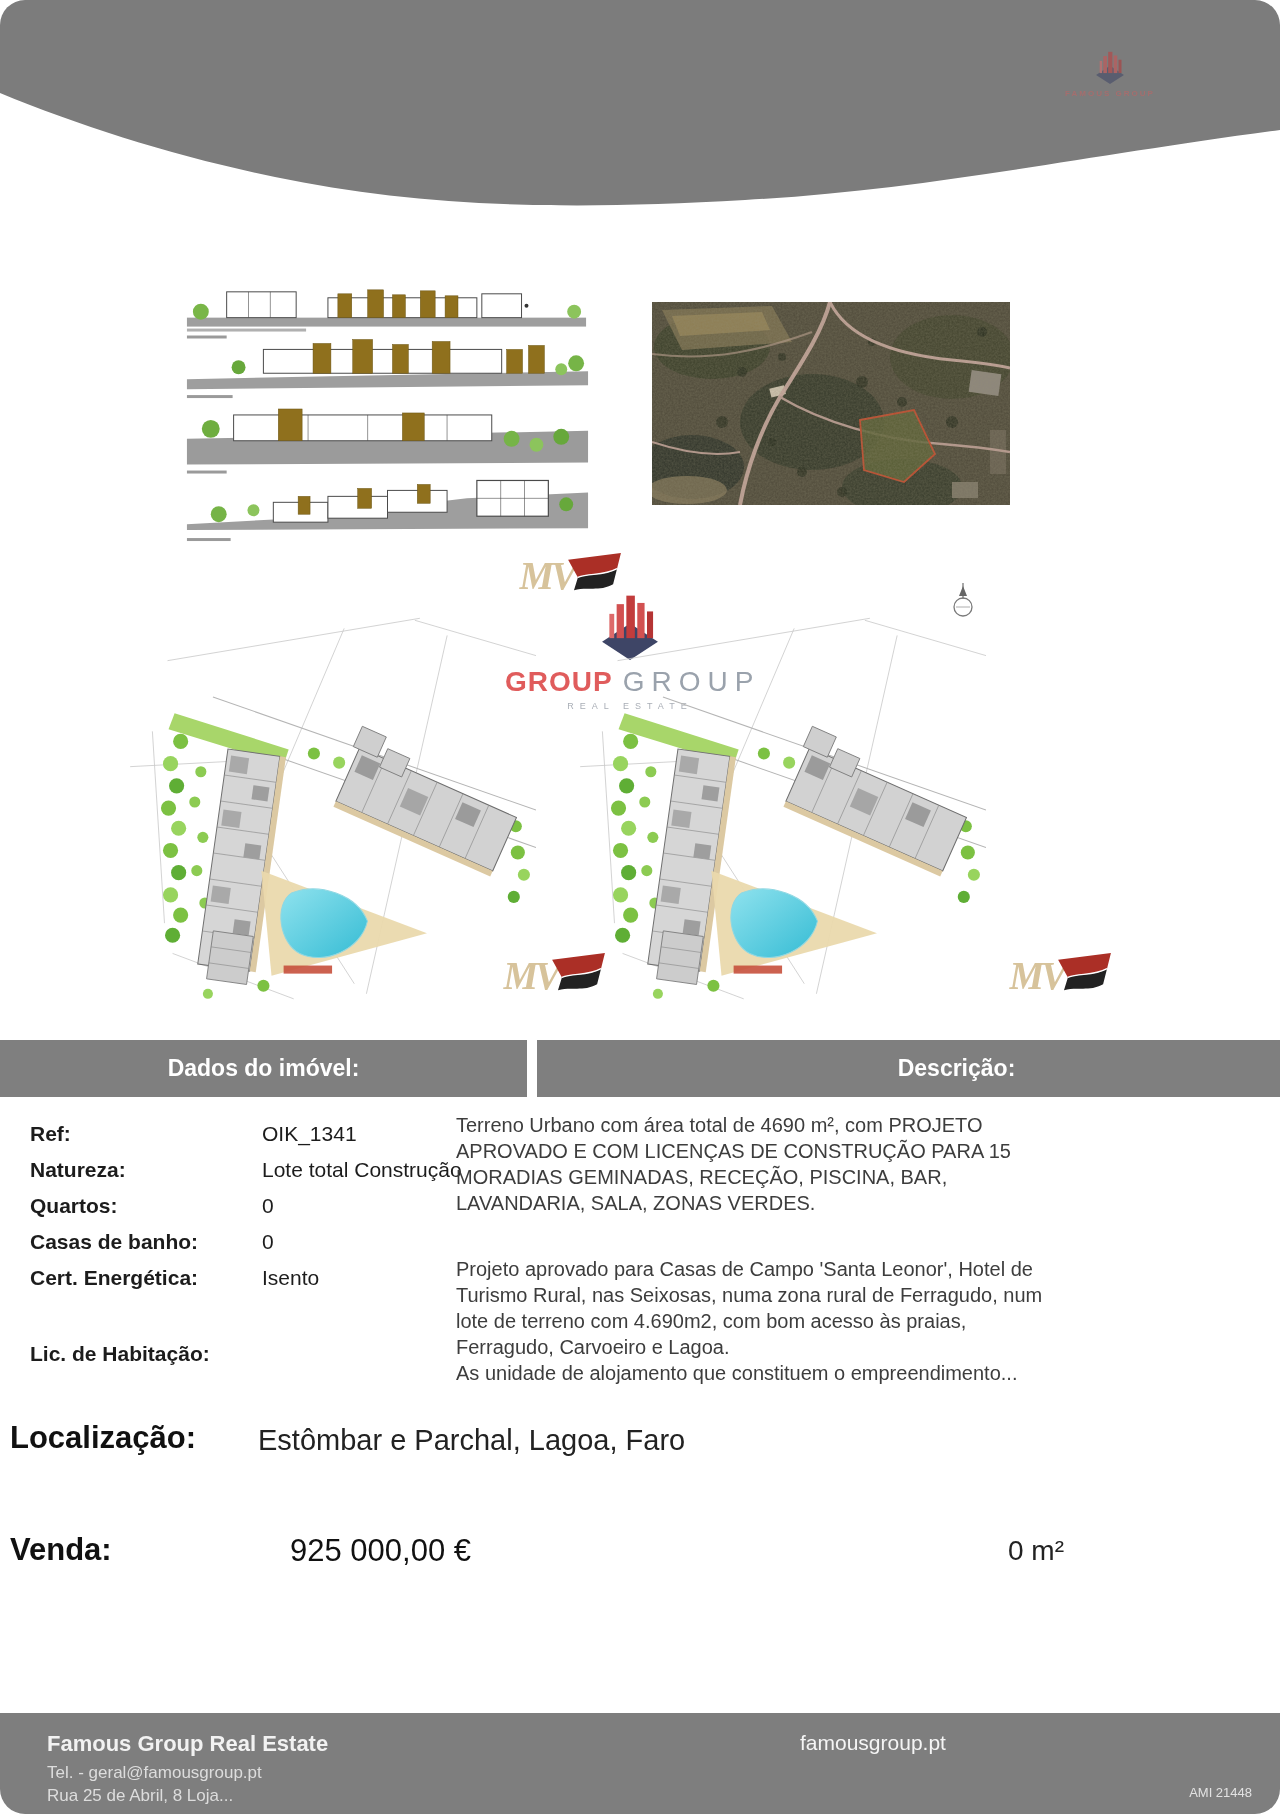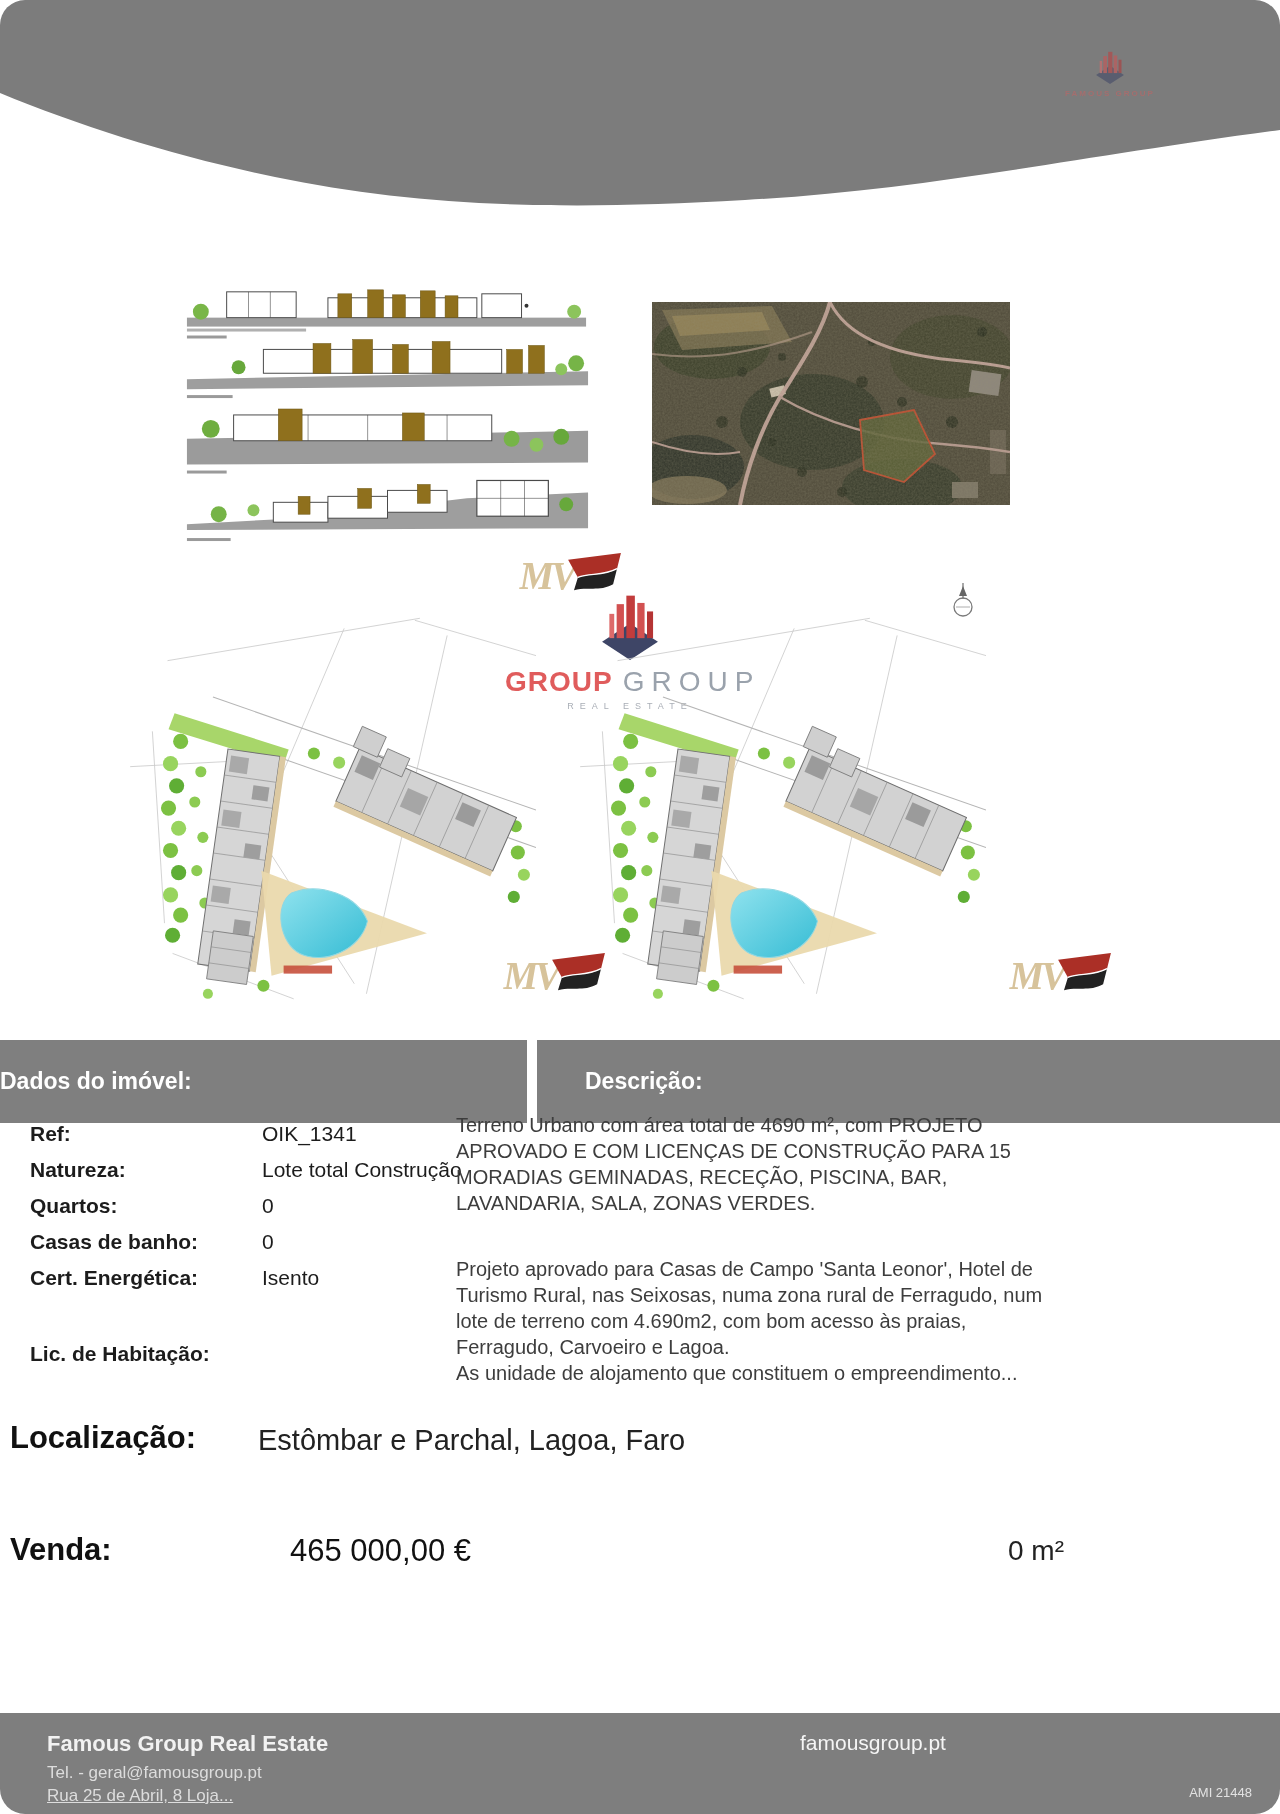--- a/index.html
+++ b/index.html
@@ -26,22 +26,22 @@
   .mv-right{position:absolute;left:1008px;top:952px;}
 
   
   .fg-logo{position:absolute;left:505px;top:592px;width:250px;text-align:center;}
   .fg-line1{font-size:28px;margin-top:2px;white-space:nowrap;}
   .fg-famous{color:#e05c5c;font-weight:700;letter-spacing:1px;}
   .fg-group{color:#9aa2ac;font-weight:400;letter-spacing:7px;margin-left:10px;}
   .fg-line2{font-size:9px;letter-spacing:6px;color:#a9aeb6;margin-top:3px;}
 
   
-  .bar{position:absolute;top:1040px;height:83px;background:#7f7f7f;color:#ffffff;
-       display:flex;align-items:center;font-weight:700;font-size:23px;}
+  .bar{position:absolute;top:1040px;height:57px;background:#7f7f7f;color:#ffffff;
+       display:flex;align-items:center;justify-content:center;font-weight:700;font-size:23px;}
   .bar-left{left:0;width:527px;}
   .bar-right{left:537px;width:743px;padding-left:48px;}
 
   
   .props{position:absolute;left:10px;top:1116px;width:460px;font-size:21px;}
   .prow{display:flex;height:36px;align-items:center;margin-left:20px;}
   .prow .plabel{font-weight:700;width:232px;flex:none;}
   .prow .pvalue{white-space:nowrap;}
   .prow.last{margin-top:40px;}
 
@@ -54,21 +54,21 @@
   .loc-label{position:absolute;left:10px;top:1420px;font-size:31px;font-weight:700;color:#111;}
   .loc-value{position:absolute;left:258px;top:1424px;font-size:29px;color:#222;}
   .sale-label{position:absolute;left:10px;top:1532px;font-size:31px;font-weight:700;color:#111;}
   .sale-price{position:absolute;left:290px;top:1533px;font-size:31px;color:#111;}
   .sale-area{position:absolute;left:1008px;top:1535px;font-size:28px;color:#222;}
 
   
   .footer{position:absolute;left:0;top:1713px;width:1280px;height:101px;background:#7e7e7e;}
   .f-company{position:absolute;left:47px;top:18px;font-size:22px;font-weight:700;color:#f2f2f2;}
   .f-tel{position:absolute;left:47px;top:50px;font-size:17px;color:#dddddd;}
-  .f-addr{position:absolute;left:47px;top:73px;font-size:17px;color:#dddddd;text-decoration:underline;}
+  .f-addr{position:absolute;left:47px;top:73px;font-size:17px;color:#dddddd;}
   .f-site{position:absolute;left:800px;top:18px;font-size:21px;color:#f5f5f5;}
   .f-ami{position:absolute;right:28px;top:72px;font-size:13px;color:#e2e2e2;}
 </style>
 </head>
 <body>
 
 <div class="page">
 
   <svg width="0" height="0" style="position:absolute">
     <defs>
@@ -380,21 +380,21 @@
   <div class="desc">
     <p>Terreno Urbano com área total de 4690 m², com PROJETO APROVADO E COM LICENÇAS DE CONSTRUÇÃO PARA 15 MORADIAS GEMINADAS, RECEÇÃO, PISCINA, BAR, LAVANDARIA, SALA, ZONAS VERDES.</p>
     <p class="gap">Projeto aprovado para Casas de Campo 'Santa Leonor', Hotel de Turismo Rural, nas Seixosas, numa zona rural de Ferragudo, num lote de terreno com 4.690m2, com bom acesso às praias, Ferragudo, Carvoeiro e Lagoa.</p>
     <p>As unidade de alojamento que constituem o empreendimento...</p>
   </div>
 
   <span class="loc-label">Localização:</span>
   <span class="loc-value">Estômbar e Parchal, Lagoa, Faro</span>
 
   <span class="sale-label">Venda:</span>
-  <span class="sale-price">465 000,00 €</span>
+  <span class="sale-price">925 000,00 €</span>
   <span class="sale-area">0 m²</span>
 
   <div class="footer">
     <div class="f-company">Famous Group Real Estate</div>
     <div class="f-tel">Tel.  - geral@famousgroup.pt</div>
     <div class="f-addr">Rua 25 de Abril, 8 Loja...</div>
     <div class="f-site">famousgroup.pt</div>
     <div class="f-ami">AMI 21448</div>
   </div>
 

